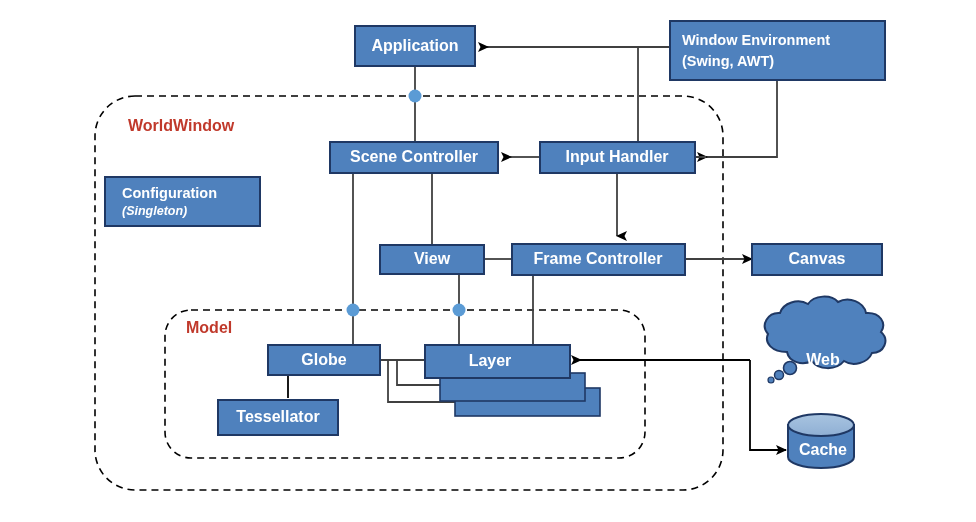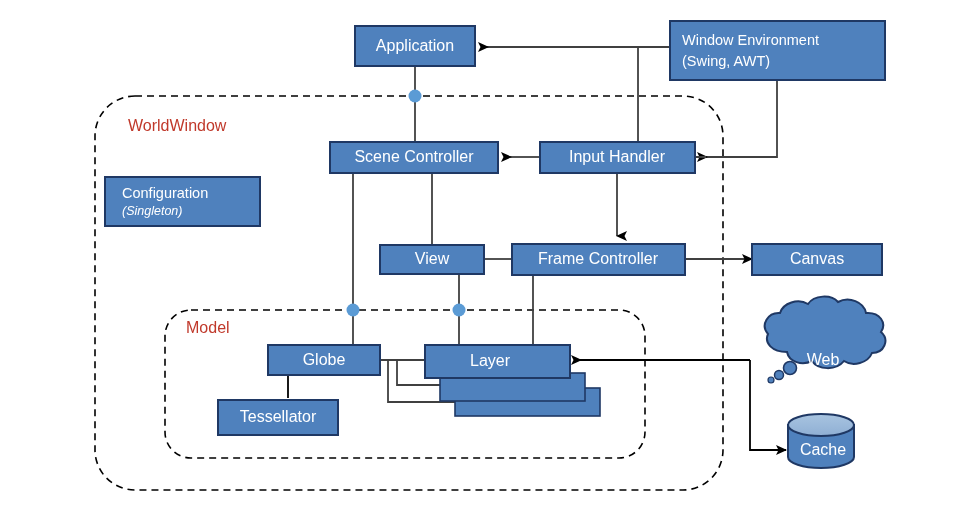--- a/index.html
+++ b/index.html
@@ -1,18 +1,18 @@
 <!DOCTYPE html>
 <html><head>
 <meta charset="utf-8">
 <style>
   html,body{margin:0;padding:0;background:#ffffff;}
   body{width:976px;height:522px;overflow:hidden;
        font-family:"Liberation Sans","DejaVu Sans",sans-serif;}
-  #stage{position:relative;width:976px;height:522px;}
+  #stage{position:relative;width:976px;height:522px;font-weight:bold;}
   svg{display:block;}
   .boxtext{fill:#ffffff;font-family:"Liberation Sans","DejaVu Sans",sans-serif;
            font-size:16px;dominant-baseline:middle;}
   .boxtext.small{font-size:14.5px;}
   .subtext{fill:#ffffff;font-family:"Liberation Sans","DejaVu Sans",sans-serif;
            font-size:12.5px;font-style:italic;dominant-baseline:middle;}
   .grouptext{font-family:"Liberation Sans","DejaVu Sans",sans-serif;
              font-size:16px;dominant-baseline:middle;}
 </style>
 </head>

